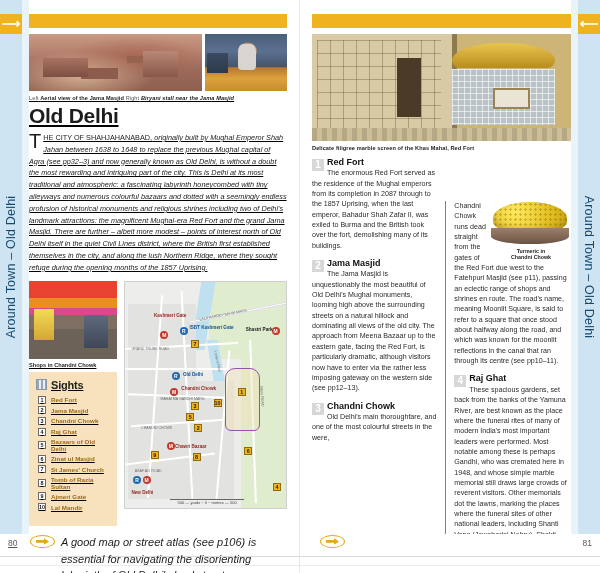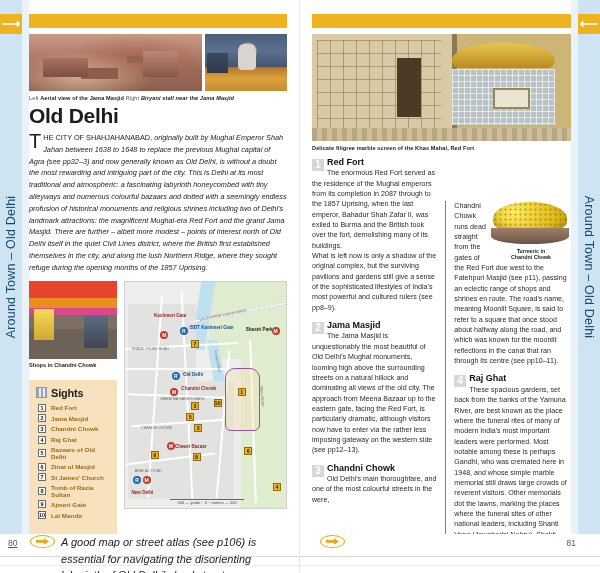--- a/index.html
+++ b/index.html
@@ -36,21 +36,21 @@
   .vtab-left .vtab-label  { transform: rotate(-90deg) translateX(-534px); }
   .vtab-right .vtab-label { transform: rotate(90deg) translate(0, -22px); }
 
   
   .vrail { position: absolute; top: 0; width: 7px; height: 534px; background: #e9f3fa; }
   .vrail-left  { left: 22px; }
   .vrail-right { right: 22px; }
 
   
   .body { position: absolute; top: 0; bottom: 0; }
-  .page-left  .body { left: 29px;  right: 12px; }
+  .page-left  .body { left: 29px;  right: 12px; text-decoration: underline; }
   .page-right .body { left: 12px;  right: 29px; }
 
   .banner { margin-top: 14px; height: 14px; background: #efb31f; }
   .banner-right { margin-top: 14px; height: 14px; background: #efb31f; }
 
   
   .hero-row { display: flex; gap: 3px; margin-top: 6px; height: 57px; }
   .hero-a { flex: 0 0 173px; }
   .hero-b { flex: 1 1 auto; }
 
@@ -185,21 +185,21 @@
   
   .lower { display: flex; gap: 7px; margin-top: 7px; align-items: flex-start; }
   .lower-left { width: 88px; flex: 0 0 88px; }
   .lower-right { flex: 1 1 auto; }
 
   .shop-img { width: 88px; height: 78px; }
   .shop-cap { margin-top: 3px; font-size: 5.6px; font-weight: bold; color: #222; }
 
   
   .sights {
-    margin-top: 12px; background: #f7e2bd; padding: 7px 6px 12px 7px;
+    margin-top: 4px; background: #f7e2bd; padding: 7px 6px 12px 7px;
     min-height: 140px;
   }
   .sights-head { display: flex; align-items: center; gap: 4px; margin-bottom: 5px; }
   .sights-icon {
     width: 11px; height: 11px;
     background: repeating-linear-gradient(90deg,#9aa7b4 0 2px,#e8eef3 2px 4px);
     border: 1px solid #8a97a4;
   }
   .sights-title { font-size: 11px; font-weight: bold; color: #1d1d1d; letter-spacing: -.2px; }
   .sight-row { display: flex; align-items: center; gap: 5px; margin: 0 0 2.6px 2px; }
@@ -274,21 +274,21 @@
     position: absolute; left: 0; right: 0; bottom: 0; height: 39px;
     background: #ffffff;
   }
   .footer-rule { position: absolute; left: 0; right: 0; top: 22px; height: 1px; background: #d8d8d8; }
   .footer-rule2 { position: absolute; left: 0; right: 0; top: 31px; height: 1px; background: #ececec; }
 
   .pagenum {
     position: absolute; top: 4px; font-size: 8.5px; color: #5a5a5a;
   }
   .page-left .pagenum  { left: 8px; text-decoration: underline; }
-  .page-right .pagenum { right: 24px; }
+  .page-right .pagenum { right: 8px; }
 
   .tipwrap { position: absolute; top: 0; display: flex; align-items: flex-start; gap: 6px; }
   .page-left .tipwrap  { left: 30px; right: 14px; }
   .page-right .tipwrap { left: 20px; right: 36px; }
 
   .tip-arrow {
     flex: 0 0 auto; width: 25px; height: 13px; position: relative; margin-top: 1px;
   }
   .tip-arrow .oval {
     position:absolute; inset:0; border:1.6px solid #e3a81c; border-radius:50%;
@@ -501,21 +501,20 @@
 
       <div class="cols">
 
         <div class="col">
 
           <div class="sight-head">
             <div class="bignum">1</div>
             <div class="hname">Red Fort</div>
           </div>
           <div class="sight-body">The enormous Red Fort served as the residence of the Mughal emperors from its completion in 2087 through to the 1857 Uprising, when the last emperor, Bahadur Shah Zafar II, was exiled to Burma and the British took over the fort, demolishing many of its buildings.</div>
-          <div class="sight-body no-indent">What is left now is only a shadow of the original complex, but the surviving pavilions and gardens still give a sense of the sophisticated lifestyles of India's most powerful and cultured rulers (see pp8–9).</div>
 
           <div class="gap"></div>
 
           <div class="sight-head">
             <div class="bignum">2</div>
             <div class="hname">Jama Masjid</div>
           </div>
           <div class="sight-body">The Jama Masjid is unquestionably the most beautiful of Old Delhi's Mughal monuments, looming high above the surrounding streets on a natural hillock and dominating all views of the old city. The approach from Meena Bazaar up to the eastern gate, facing the Red Fort, is particularly dramatic, although visitors now have to enter via the rather less imposing gateway on the western side (see pp12–13).</div>
 
           <div class="gap"></div>

